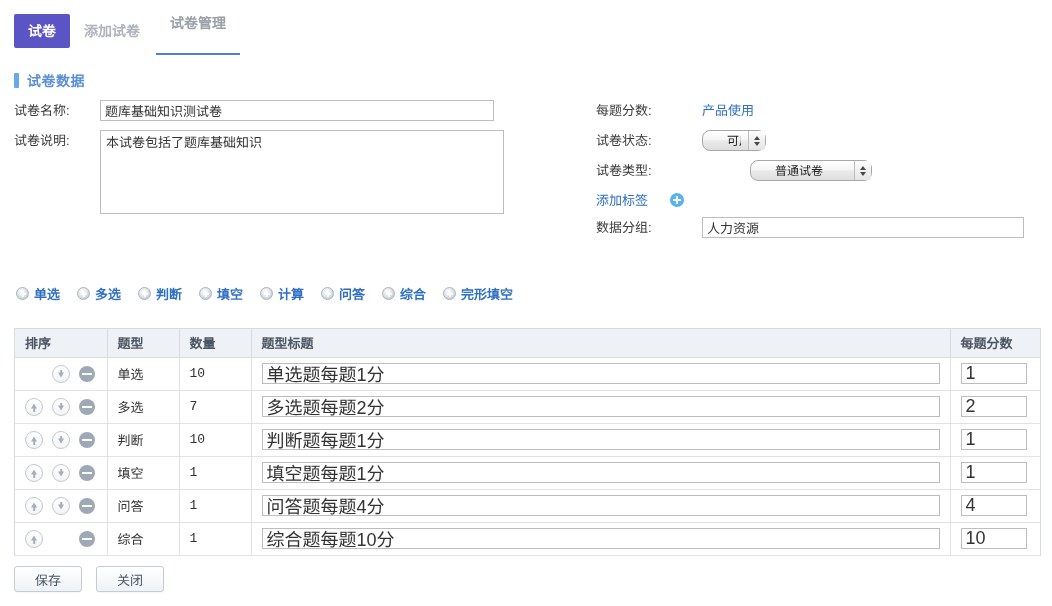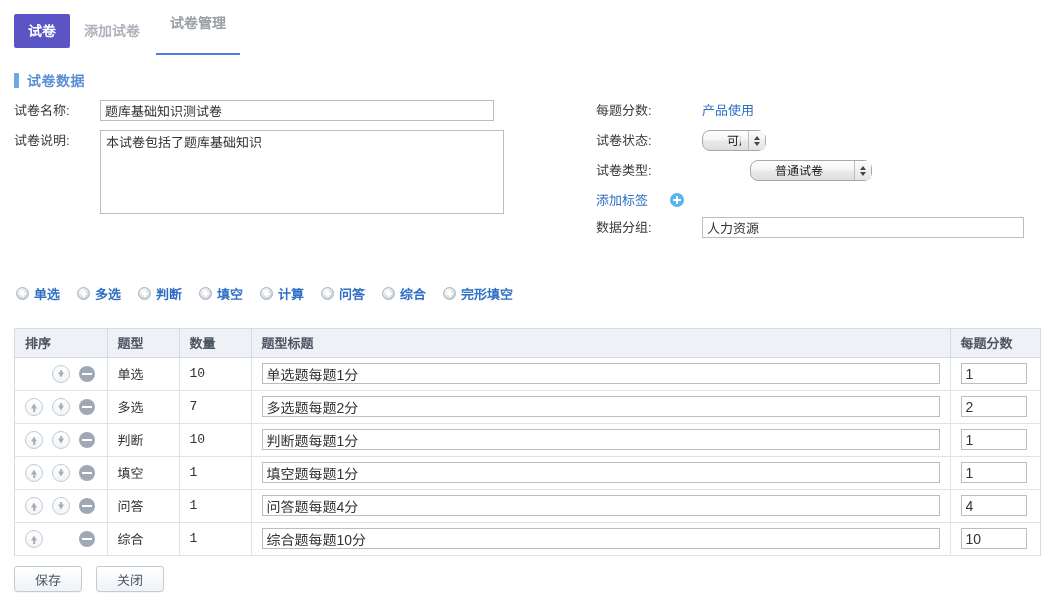--- a/index.html
+++ b/index.html
@@ -288,21 +288,21 @@
     flex: 0 0 16px;
   }
   .minus-btn:before {
     content: ""; position: absolute;
     left: 3px; right: 3px; top: 7px; height: 2px;
     background: #ffffff;
   }
 
   input.cellinput {
     font-family: "Liberation Sans", "DejaVu Sans", sans-serif;
-    font-size: 14px;
+    font-size: 18px;
     color: #333;
     height: 21px;
     width: 100%;
     padding: 0 4px;
     border: 1px solid #bdbdbd;
     background: #fff;
     outline: none;
   }
   td.c-title { padding: 0 8px 0 8px; }
   td.c-score { padding: 0 8px; }

